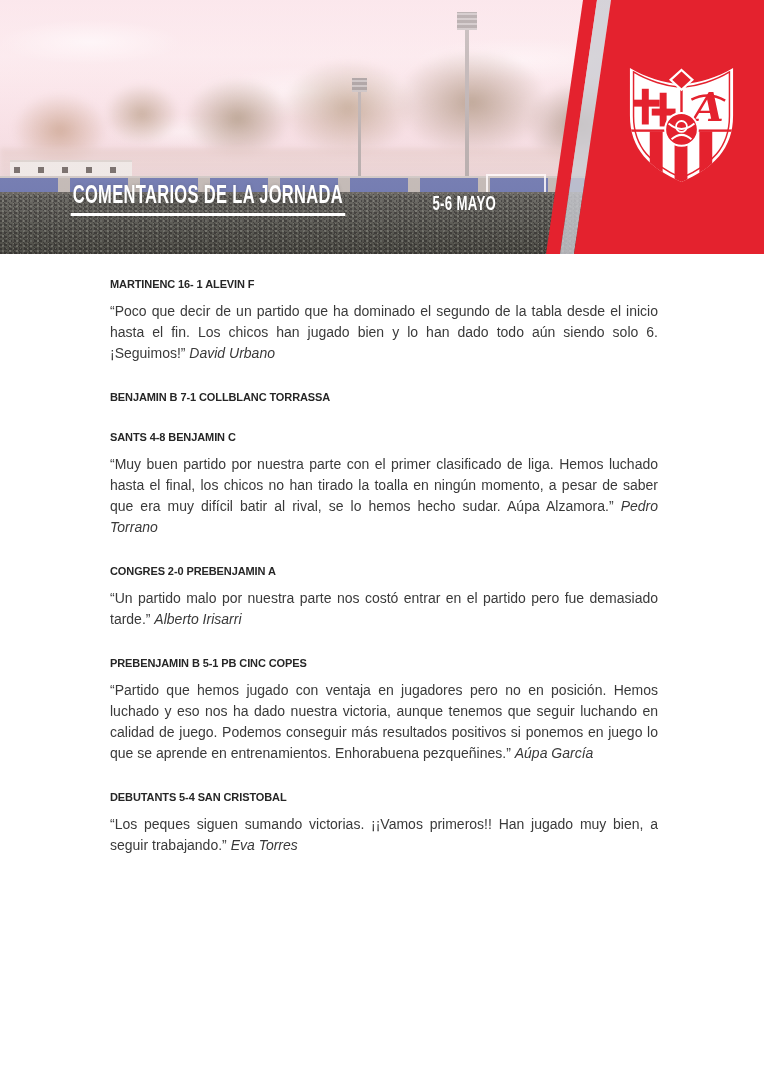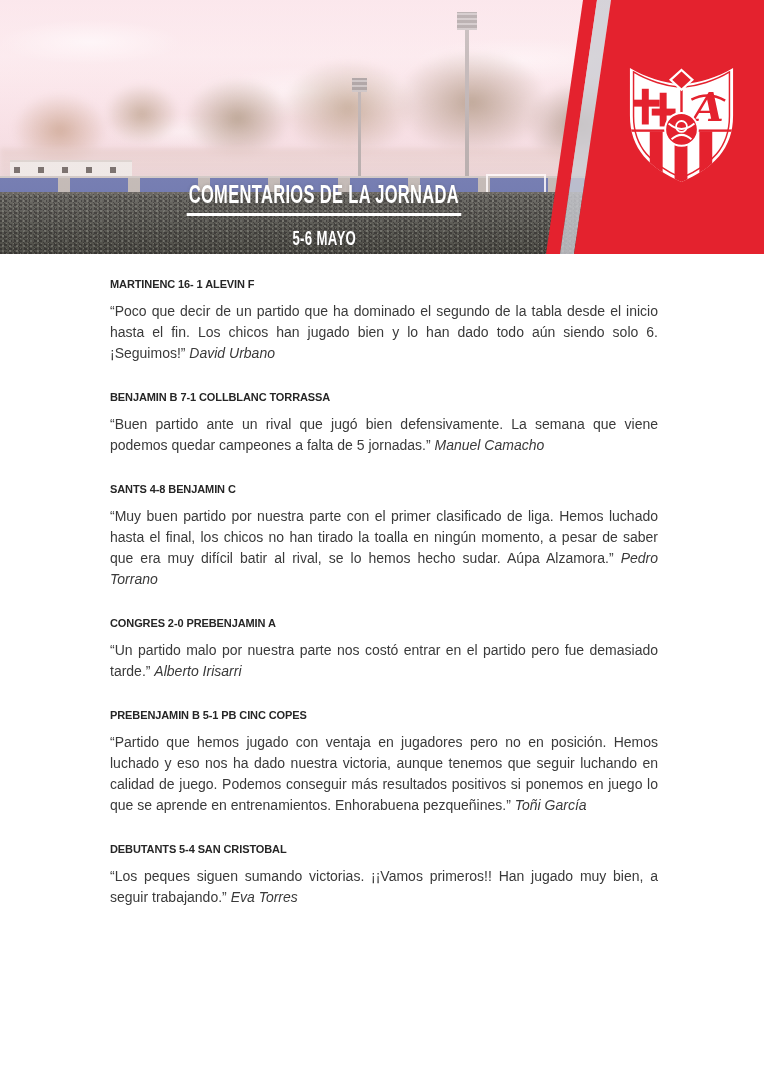--- a/index.html
+++ b/index.html
@@ -52,21 +52,21 @@
     linear-gradient(180deg,rgba(255,238,243,.45),rgba(253,226,232,.22) 60%,rgba(250,220,226,.12));}
   
   .stripe-red{position:absolute;inset:0;background:#e4222e;
     clip-path:polygon(583px 0,597px 0,560px 254px,546px 254px);}
   .stripe-gray{position:absolute;inset:0;background:rgba(204,205,211,.8);
     clip-path:polygon(597px 0,611px 0,574px 254px,560px 254px);}
   .band{position:absolute;inset:0;background:#e4222e;
     clip-path:polygon(611px 0,764px 0,764px 254px,574px 254px);}
   .crest{position:absolute;left:622px;top:56px;width:119px;height:131px;}
   
-  .titles{position:absolute;left:0;top:180px;width:648px;display:flex;flex-direction:column;
+  .titles{position:absolute;left:0;top:180px;width:648px;display:flex;
     align-items:center;color:#fff;}
   .title-main{display:inline-block;font-weight:bold;font-size:25px;letter-spacing:.5px;
     white-space:nowrap;transform:scaleX(.66);transform-origin:center top;
     border-bottom:3px solid #fff;padding:0 3px 4px;text-shadow:0 0 4px rgba(70,70,70,.3);}
   .title-date{display:inline-block;font-weight:bold;font-size:20px;letter-spacing:.5px;
     white-space:nowrap;transform:scaleX(.66);transform-origin:center top;margin-top:11px;
     text-shadow:0 0 4px rgba(70,70,70,.3);}
   
   main{position:absolute;top:254px;left:110px;width:548px;}
   .match-title{font-size:11px;line-height:14px;font-weight:bold;color:#262626;
@@ -138,35 +138,34 @@
 </header>
 
 <main id="sections">
   <section class="match">
     <h3 class="match-title">MARTINENC 16- 1 ALEVIN F</h3>
     <p class="comment"><span class="q">“Poco que decir de un partido que ha dominado el segundo de la tabla desde el inicio hasta el fin. Los chicos han jugado bien y lo han dado todo aún siendo solo 6. ¡Seguimos!”</span> <em class="author">David Urbano</em></p>
   </section>
 
   <section class="match">
     <h3 class="match-title">BENJAMIN B 7-1 COLLBLANC TORRASSA</h3>
-    <p class="comment"><span class="q">“Buen partido ante un rival que jugó bien defensivamente. La semana que viene podemos quedar campeones a falta de 5 jornadas.”</span> <em class="author">Manuel Camacho</em></p>
   </section>
 
   <section class="match">
     <h3 class="match-title">SANTS 4-8 BENJAMIN C</h3>
     <p class="comment"><span class="q">“Muy buen partido por nuestra parte con el primer clasificado de liga. Hemos luchado hasta el final, los chicos no han tirado la toalla en ningún momento, a pesar de saber que era muy difícil batir al rival, se lo hemos hecho sudar. Aúpa Alzamora.”</span> <em class="author">Pedro Torrano</em></p>
   </section>
 
   <section class="match">
     <h3 class="match-title">CONGRES 2-0 PREBENJAMIN A</h3>
     <p class="comment"><span class="q">“Un partido malo por nuestra parte nos costó entrar en el partido pero fue demasiado tarde.”</span> <em class="author">Alberto Irisarri</em></p>
   </section>
 
   <section class="match">
     <h3 class="match-title">PREBENJAMIN B 5-1 PB CINC COPES</h3>
-    <p class="comment"><span class="q">“Partido que hemos jugado con ventaja en jugadores pero no en posición. Hemos luchado y eso nos ha dado nuestra victoria, aunque tenemos que seguir luchando en calidad de juego. Podemos conseguir más resultados positivos si ponemos en juego lo que se aprende en entrenamientos. Enhorabuena pezqueñines.”</span> <em class="author">Toñi García</em></p>
+    <p class="comment"><span class="q">“Partido que hemos jugado con ventaja en jugadores pero no en posición. Hemos luchado y eso nos ha dado nuestra victoria, aunque tenemos que seguir luchando en calidad de juego. Podemos conseguir más resultados positivos si ponemos en juego lo que se aprende en entrenamientos. Enhorabuena pezqueñines.”</span> <em class="author">Aúpa García</em></p>
   </section>
 
   <section class="match">
     <h3 class="match-title">DEBUTANTS 5-4 SAN CRISTOBAL</h3>
     <p class="comment"><span class="q">“Los peques siguen sumando victorias. ¡¡Vamos primeros!! Han jugado muy bien, a seguir trabajando.”</span> <em class="author">Eva Torres</em></p>
   </section>
 </main>
 
 </body></html>

